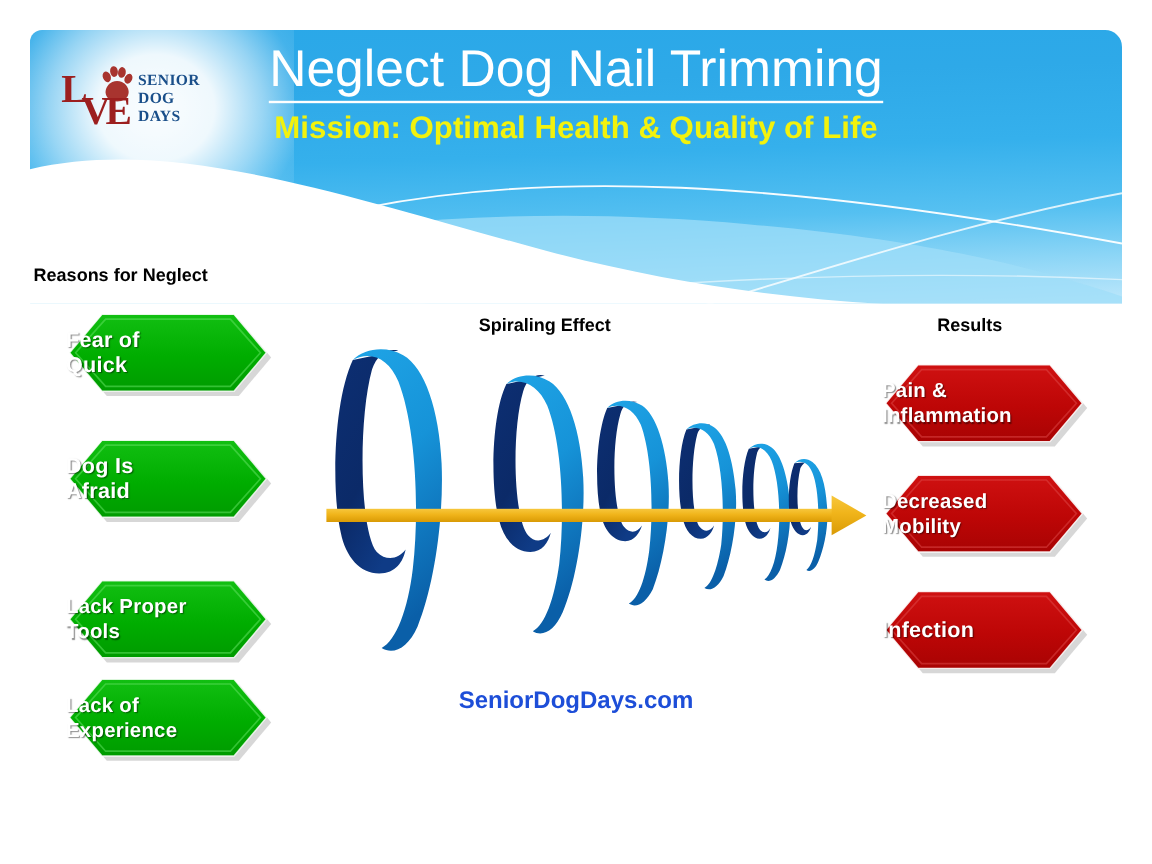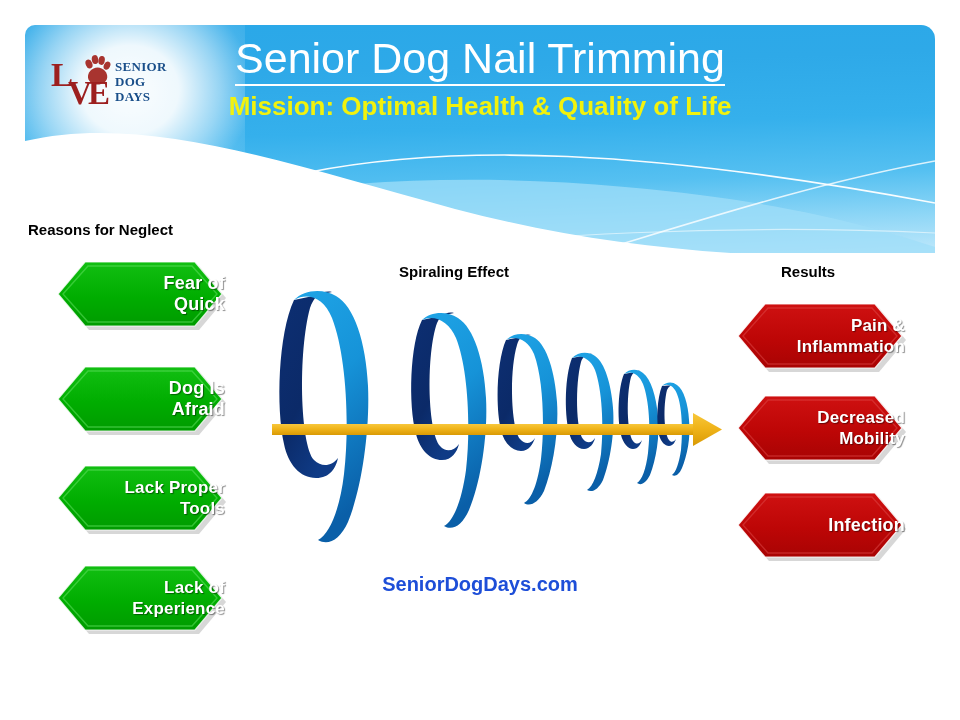--- a/index.html
+++ b/index.html
@@ -145,39 +145,39 @@
     height: 72px;
   }
   .hex svg { position:absolute; left:0; top:0; overflow:visible; }
   .hex-label {
     position: absolute;
     left: 0; top: 0;
     width: 170px;
     height: 72px;
     display: flex;
     flex-direction: column;
-    align-items: flex-end;
+    align-items: flex-start;
     justify-content: center;
     text-align: center;
     font-family: "Liberation Sans", sans-serif;
     font-weight: bold;
     font-size: 18px;
     line-height: 21px;
     color: #ffffff;
     text-shadow: 1px 1px 1px rgba(0,0,0,0.45);
     letter-spacing: 0.2px;
   }
   .hex-label.tight { font-size: 17px; }
 
   .hex-left  { left: 55px; }
   .hex-right { left: 735px; }
 
   #hex-l0 { top: 258px; }
   #hex-l1 { top: 363px; }
-  #hex-l2 { top: 462px; }
+  #hex-l2 { top: 480px; }
   #hex-l3 { top: 562px; }
 
   #hex-r0 { top: 300px; }
   #hex-r1 { top: 392px; }
   #hex-r2 { top: 489px; }
 
   
   #spiral {
     position: absolute;
     left: 270px;
@@ -234,21 +234,21 @@
       <div class="logo-love logo-v">V</div>
       <div class="logo-love logo-e">E</div>
       <div class="logo-words">
         <div>SENIOR</div>
         <div>DOG</div>
         <div>DAYS</div>
       </div>
     </div>
 
     <div id="slide-title">
-      <span>Senior Dog Nail Trimming</span>
+      <span>Neglect Dog Nail Trimming</span>
     </div>
     <div id="slide-subtitle">Mission: Optimal Health &amp; Quality of Life</div>
   </div>
 
   <div class="col-head" id="head-reasons">Reasons for Neglect</div>
   <div class="col-head" id="head-spiral">Spiraling Effect</div>
   <div class="col-head" id="head-results">Results</div>
 
   <div class="hex hex-left" id="hex-l0">
     <svg width="170" height="72" viewBox="0 0 170 72">

